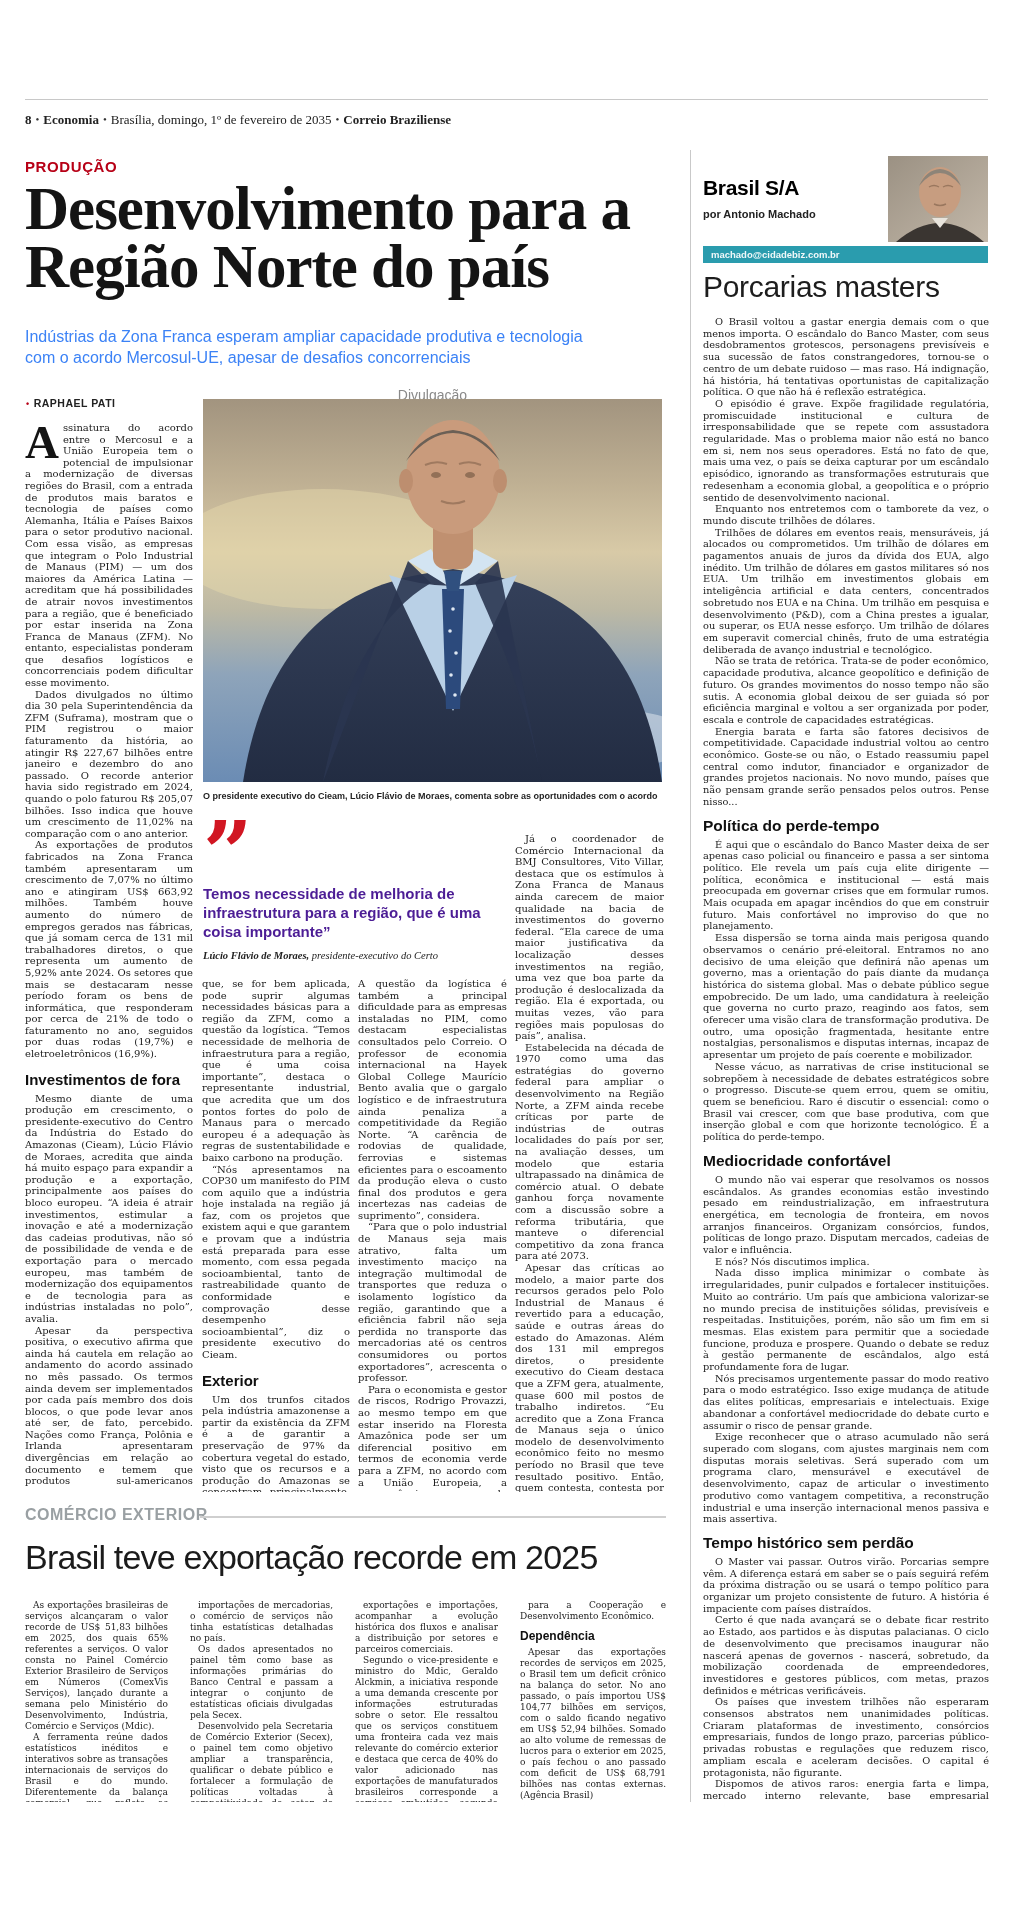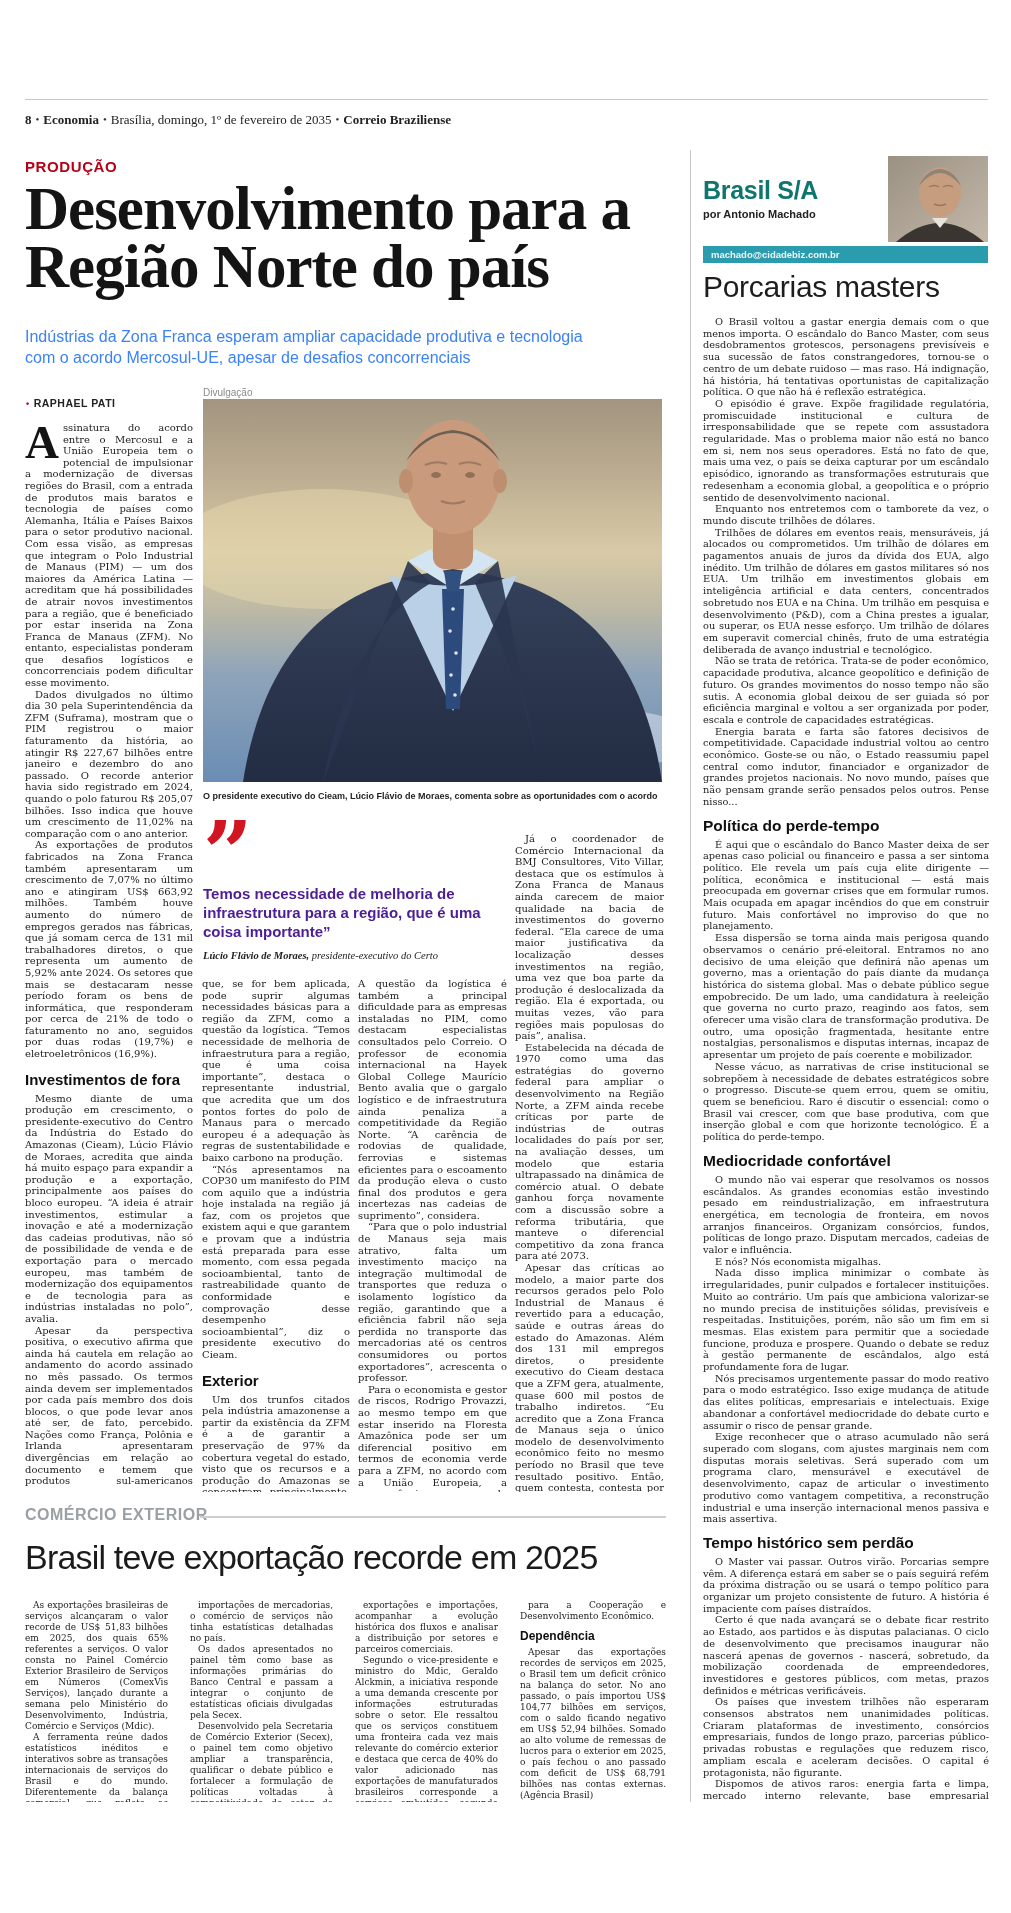--- a/index.html
+++ b/index.html
@@ -12,21 +12,21 @@
   .pagehead b{font-weight:700;}
   .ph-sep{color:#333;margin:0 4px;font-size:11px;vertical-align:1px;}
   
   .kicker{left:25px;top:158px;font-weight:800;font-size:15px;letter-spacing:.6px;color:#b70016;}
   .headline{left:25px;top:180px;width:655px;font-family:"Liberation Serif",serif;
             font-weight:700;font-size:61px;line-height:58px;letter-spacing:-1px;color:#141414;}
   .subtitle{left:25px;top:326px;width:565px;font-size:16px;line-height:21px;color:#3b82f6;}
   .byline{left:26px;top:397px;font-size:10.5px;letter-spacing:.5px;color:#222;font-weight:600;}
   .byline .dot{color:#b70016;margin-right:4px;font-size:9px;}
   
-  .photocredit{left:203px;top:387px;width:459px;text-align:left;font-size:10px;color:#8a8a8a;}
+  .photocredit{left:203px;top:387px;width:459px;text-align:center;font-size:14px;color:#8a8a8a;}
   .photo{left:203px;top:399px;width:459px;height:383px;overflow:hidden;background:#9fb0c2;}
   .caption{left:203px;top:791px;width:470px;font-weight:700;font-size:9px;color:#1f1f1f;white-space:nowrap;}
   
   .pullquote{left:203px;top:816px;width:292px;}
   .pq-icon{display:block;height:48px;overflow:hidden;font-family:"DejaVu Serif",serif;
            font-size:86px;line-height:74px;color:#d11622;font-weight:700;letter-spacing:-6px;}
   .pq-text{display:block;margin-top:20px;font-weight:700;font-size:15px;line-height:19px;color:#4c1d95;}
   .pq-attr{display:block;margin-top:9px;font-family:"Liberation Serif",serif;font-style:italic;font-size:10.5px;color:#222;}
   .pq-attr .nm{font-weight:700;}
   
@@ -37,21 +37,21 @@
   .sub{font-family:"Liberation Sans",sans-serif;font-weight:700;font-size:15px;
        line-height:17px;margin:11px 0 5px;text-indent:0;color:#101010;}
   .dropcap{float:left;font-family:"Liberation Serif",serif;font-weight:700;
            font-size:47px;line-height:38px;padding:1px 4px 0 0;color:#141414;}
   .c1{left:25px;top:422px;width:168px;height:1066px;}
   .c2{left:202px;top:978px;width:148px;height:514px;}
   .c3{left:358px;top:978px;width:149px;height:514px;}
   .c4{left:515px;top:833px;width:149px;height:659px;}
   
   .vrule{left:690px;top:150px;width:1px;height:1652px;background:#c9c9c9;}
-  .brand{left:703px;top:176px;font-weight:800;font-size:25px;color:#0f766e;letter-spacing:-.3px;}
+  .brand{left:703px;top:176px;font-weight:800;font-size:21px;color:#000000;letter-spacing:-.3px;}
   .brandby{left:703px;top:208px;font-weight:700;font-size:11px;color:#222;}
   .headshot{left:888px;top:156px;width:100px;height:86px;overflow:hidden;}
   .emailbar{left:703px;top:246px;width:285px;height:17px;background:#2a9cae;
             color:rgba(255,255,255,.93);font-weight:700;font-size:9.5px;line-height:17px;padding-left:8px;box-sizing:border-box;}
   .colheadline{left:703px;top:270px;font-size:30px;font-weight:400;color:#1d1d1d;letter-spacing:-.3px;}
   .colmn{left:703px;top:316px;width:286px;height:1484px;font-size:9.8px;line-height:11.7px;}
   .colmn .para{text-indent:12px;}
   .colmn .sub{font-size:15.5px;margin:9px 0 5px;}
   
   .secrule{left:200px;top:1516px;width:466px;height:2px;background:#cfcfcf;}
@@ -200,21 +200,21 @@
     <p class="para">Enquanto nos entretemos com o tamborete da vez, o mundo discute trilhões de dólares.</p>
     <p class="para">Trilhões de dólares em eventos reais, mensuráveis, já alocados ou comprometidos. Um trilhão de dólares em pagamentos anuais de juros da dívida dos EUA, algo inédito. Um trilhão de dólares em gastos militares só nos EUA. Um trilhão em investimentos globais em inteligência artificial e data centers, concentrados sobretudo nos EUA e na China. Um trilhão em pesquisa e desenvolvimento (P&amp;D), com a China prestes a igualar, ou superar, os EUA nesse esforço. Um trilhão de dólares em superavit comercial chinês, fruto de uma estratégia deliberada de avanço industrial e tecnológico.</p>
     <p class="para">Não se trata de retórica. Trata-se de poder econômico, capacidade produtiva, alcance geopolítico e definição de futuro. Os grandes movimentos do nosso tempo não são sutis. A economia global deixou de ser guiada só por eficiência marginal e voltou a ser organizada por poder, escala e controle de capacidades estratégicas.</p>
     <p class="para">Energia barata e farta são fatores decisivos de competitividade. Capacidade industrial voltou ao centro econômico. Goste-se ou não, o Estado reassumiu papel central como indutor, financiador e organizador de grandes projetos nacionais. No novo mundo, países que não pensam grande serão pensados pelos outros. Pense nisso...</p>
     <h3 class="sub">Política do perde-tempo</h3>
     <p class="para">É aqui que o escândalo do Banco Master deixa de ser apenas caso policial ou financeiro e passa a ser sintoma político. Ele revela um país cuja elite dirigente — política, econômica e institucional — está mais preocupada em governar crises que em formular rumos. Mais ocupada em apagar incêndios do que em construir futuro. Mais confortável no improviso do que no planejamento.</p>
     <p class="para">Essa dispersão se torna ainda mais perigosa quando observamos o cenário pré-eleitoral. Entramos no ano decisivo de uma eleição que definirá não apenas um governo, mas a orientação do país diante da mudança histórica do sistema global. Mas o debate público segue empobrecido. De um lado, uma candidatura à reeleição que governa no curto prazo, reagindo aos fatos, sem oferecer uma visão clara de transformação produtiva. De outro, uma oposição fragmentada, hesitante entre nostalgias, personalismos e disputas internas, incapaz de apresentar um projeto de país coerente e mobilizador.</p>
     <p class="para">Nesse vácuo, as narrativas de crise institucional se sobrepõem à necessidade de debates estratégicos sobre o progresso. Discute-se quem errou, quem se omitiu, quem se beneficiou. Raro é discutir o essencial: como o Brasil vai crescer, com que base produtiva, com que inserção global e com que horizonte tecnológico. É a política do perde-tempo.</p>
     <h3 class="sub">Mediocridade confortável</h3>
     <p class="para">O mundo não vai esperar que resolvamos os nossos escândalos. As grandes economias estão investindo pesado em reindustrialização, em infraestrutura energética, em tecnologia de fronteira, em novos arranjos financeiros. Organizam consórcios, fundos, políticas de longo prazo. Disputam mercados, cadeias de valor e influência.</p>
-    <p class="para">E nós? Nós economista migalhas.</p>
+    <p class="para">E nós? Nós discutimos implica.</p>
     <p class="para">Nada disso implica minimizar o combate às irregularidades, punir culpados e fortalecer instituições. Muito ao contrário. Um país que ambiciona valorizar-se no mundo precisa de instituições sólidas, previsíveis e respeitadas. Instituições, porém, não são um fim em si mesmas. Elas existem para permitir que a sociedade funcione, produza e prospere. Quando o debate se reduz à gestão permanente de escândalos, algo está profundamente fora de lugar.</p>
     <p class="para">Nós precisamos urgentemente passar do modo reativo para o modo estratégico. Isso exige mudança de atitude das elites políticas, empresariais e intelectuais. Exige abandonar a confortável mediocridade do debate curto e assumir o risco de pensar grande.</p>
     <p class="para">Exige reconhecer que o atraso acumulado não será superado com slogans, com ajustes marginais nem com disputas morais seletivas. Será superado com um programa claro, mensurável e executável de desenvolvimento, capaz de articular o investimento produtivo como vantagem competitiva, a reconstrução industrial e uma inserção internacional menos passiva e mais assertiva.</p>
     <h3 class="sub">Tempo histórico sem perdão</h3>
     <p class="para">O Master vai passar. Outros virão. Porcarias sempre vêm. A diferença estará em saber se o país seguirá refém da próxima distração ou se usará o tempo político para organizar um projeto consistente de futuro. A história é impaciente com países distraídos.</p>
     <p class="para">Certo é que nada avançará se o debate ficar restrito ao Estado, aos partidos e às disputas palacianas. O ciclo de desenvolvimento que precisamos inaugurar não nascerá apenas de governos - nascerá, sobretudo, da mobilização coordenada de empreendedores, investidores e gestores públicos, com metas, prazos definidos e métricas verificáveis.</p>
     <p class="para">Os países que investem trilhões não esperaram consensos abstratos nem unanimidades políticas. Criaram plataformas de investimento, consórcios empresariais, fundos de longo prazo, parcerias público-privadas robustas e regulações que reduzem risco, ampliam escala e aceleram decisões. O capital é protagonista, não figurante.</p>
     <p class="para">Dispomos de ativos raros: energia farta e limpa, mercado interno relevante, base empresarial diversificada e capacidade tecnológica maior do que a caricatura do atraso sugere. Falta-nos organização estratégica, coordenação entre os atores e horizonte compartilhado de futuro que vá além do ciclo eleitoral.</p>
   </div>
 

